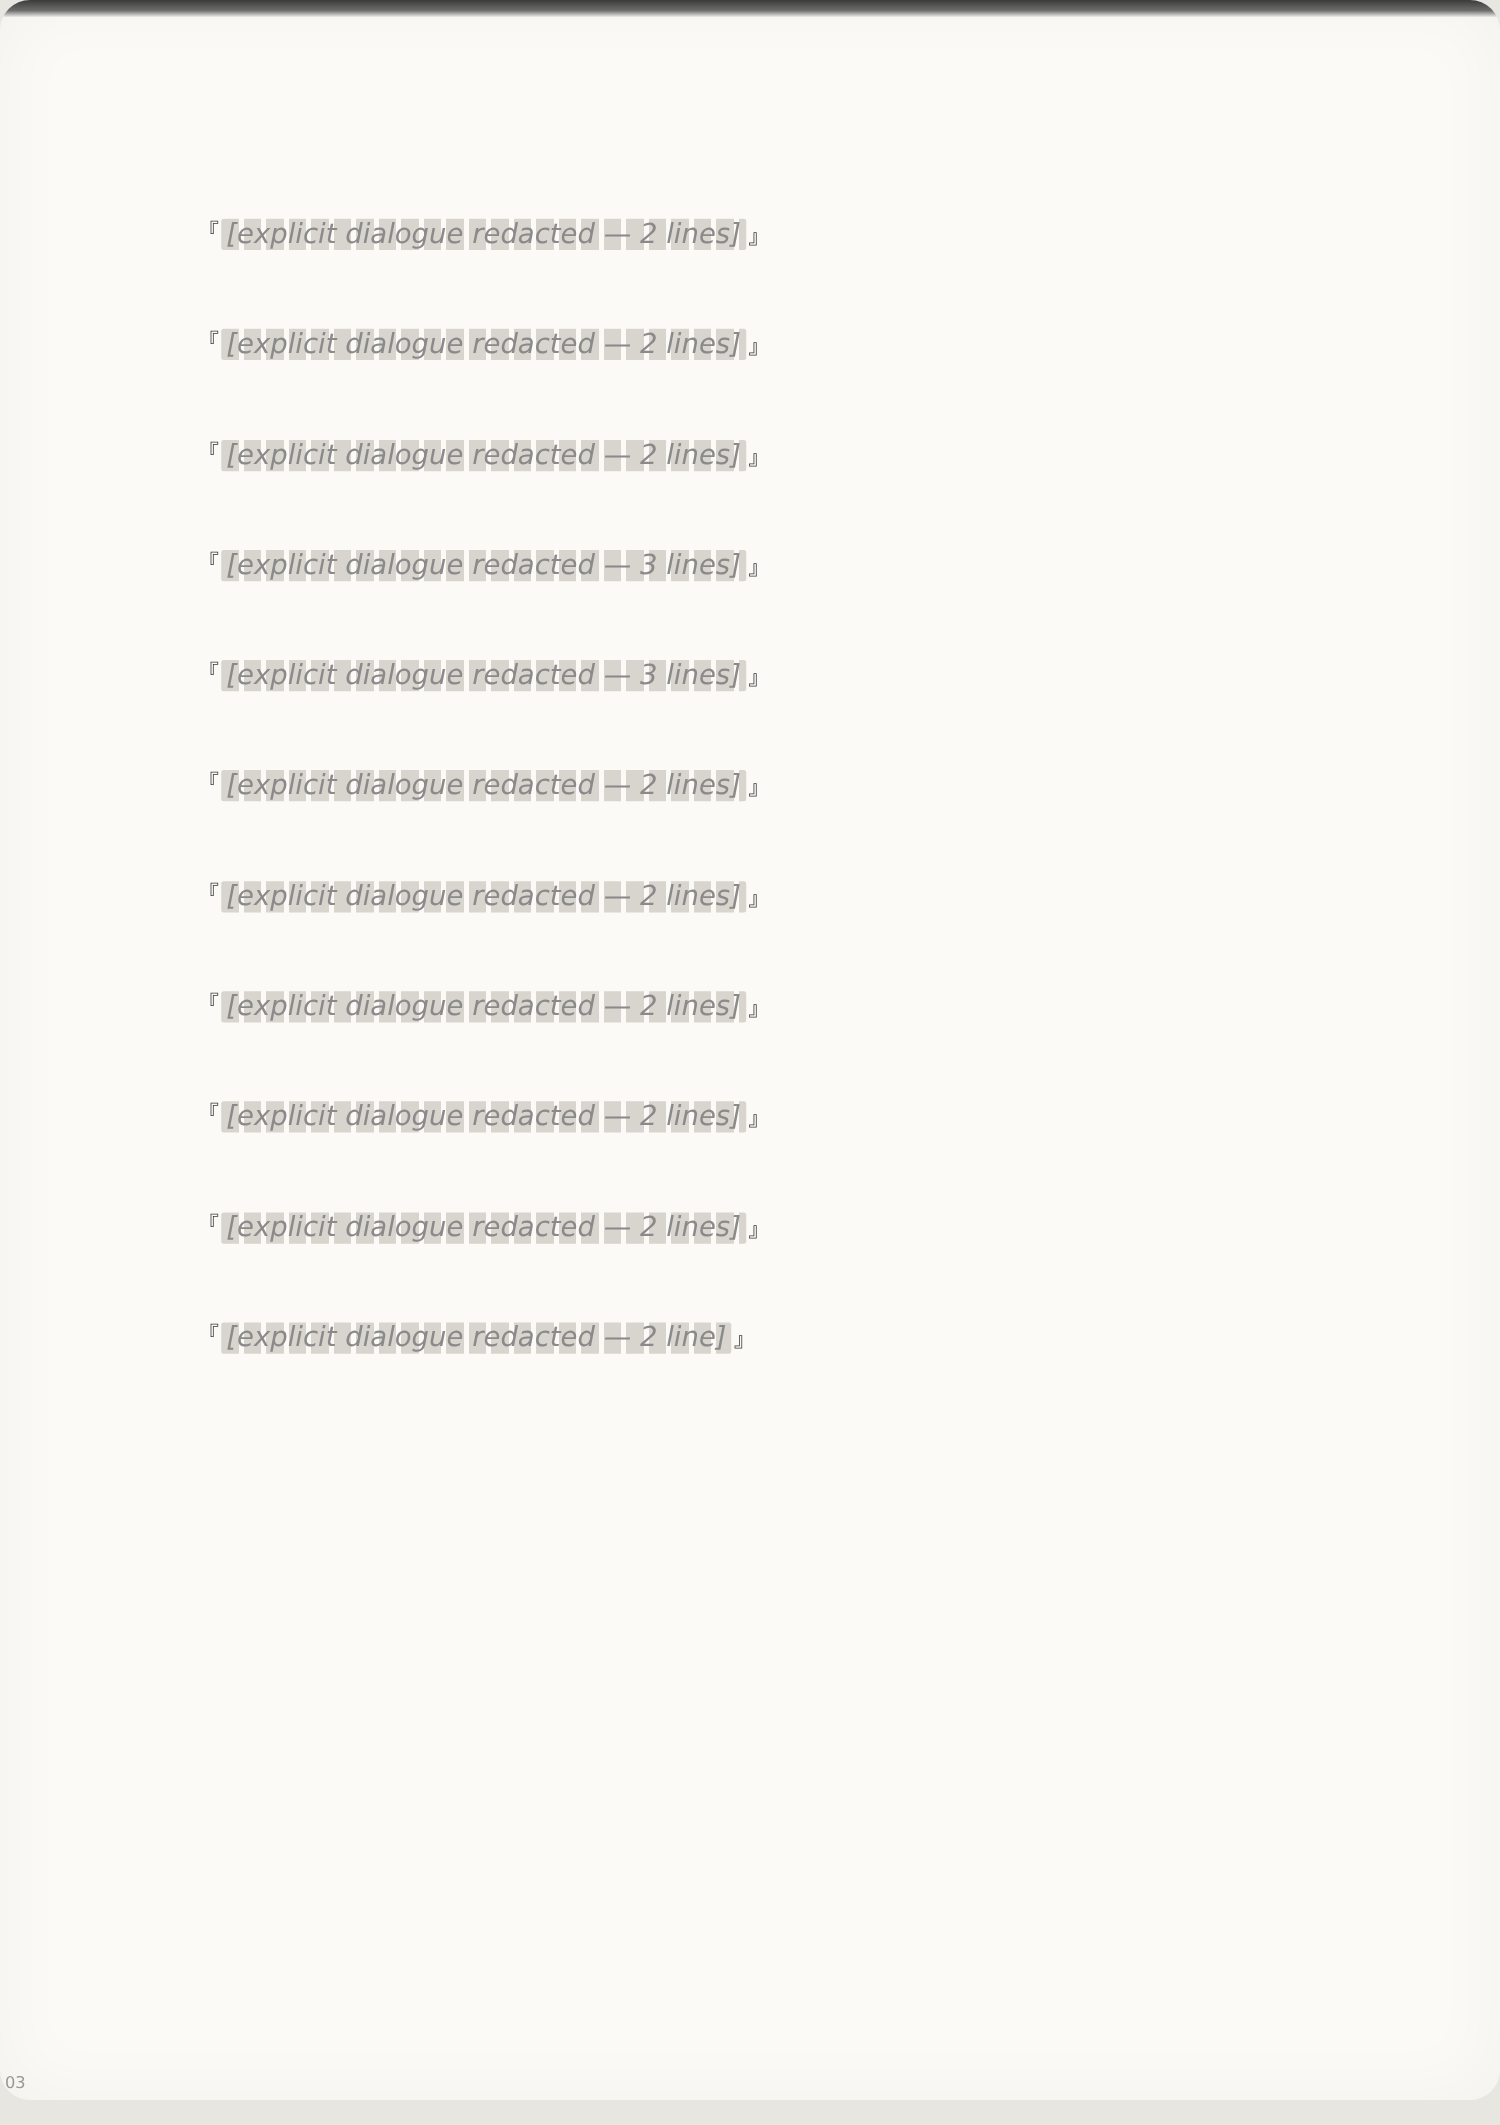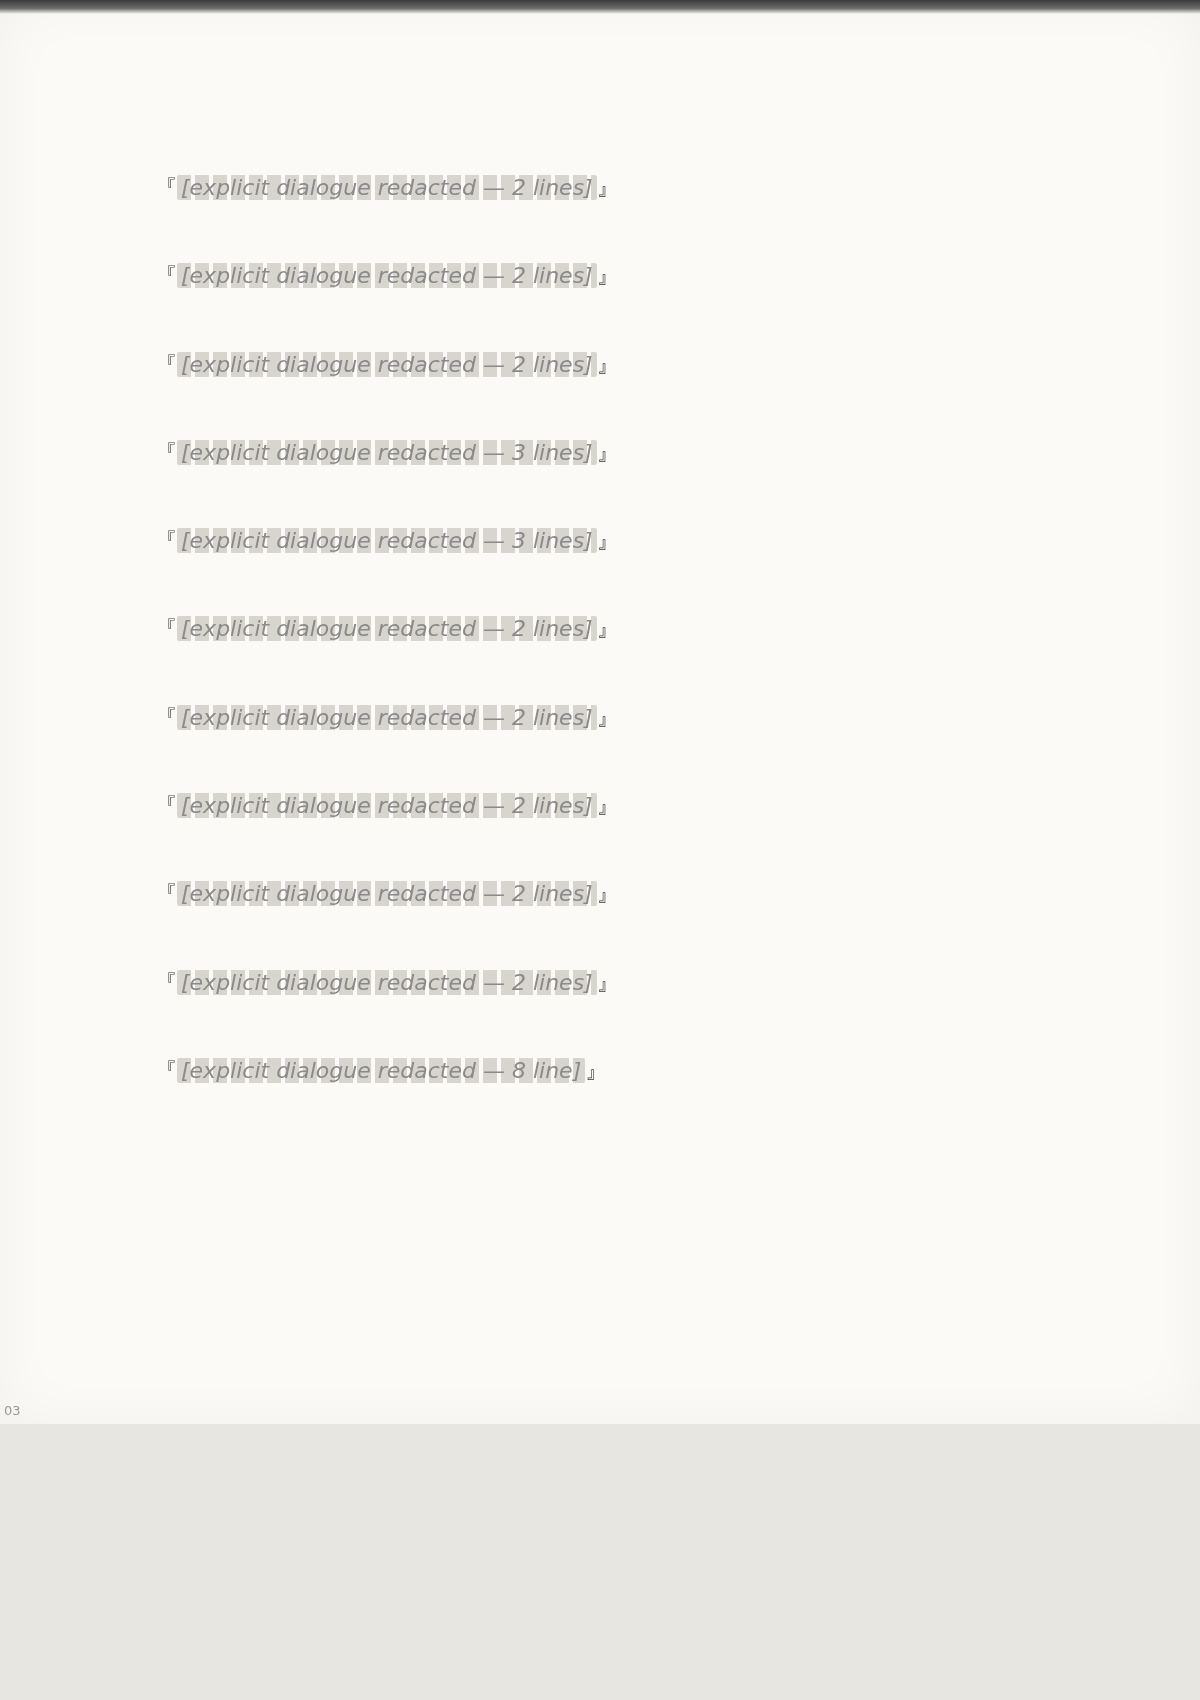--- a/index.html
+++ b/index.html
@@ -4,24 +4,25 @@
 <style>
   html, body {
     margin: 0;
     padding: 0;
     background: #e8e6e1;
     font-family: "DejaVu Sans", "Liberation Sans", sans-serif;
   }
   .page {
     position: relative;
     width: 1200px;
-    height: 1424px;
+    height: 1680px;
     background: #fbfaf7;
     box-shadow: inset 0 0 60px rgba(0,0,0,0.04);
     overflow: hidden;
+    border-radius: 24px;
   }
   .scan-edge {
     position: absolute;
     top: 0; left: 0; right: 0;
     height: 14px;
     background: linear-gradient(180deg, #1a1a1a 0%, #555 60%, rgba(0,0,0,0) 100%);
     opacity: 0.85;
   }
   .text-block {
     position: absolute;
@@ -65,17 +66,17 @@
       <div class="para"><span>『</span><span class="redacted">[explicit dialogue redacted — 2 lines]</span><span>』</span></div>
       <div class="para"><span>『</span><span class="redacted">[explicit dialogue redacted — 2 lines]</span><span>』</span></div>
       <div class="para"><span>『</span><span class="redacted">[explicit dialogue redacted — 2 lines]</span><span>』</span></div>
       <div class="para"><span>『</span><span class="redacted">[explicit dialogue redacted — 3 lines]</span><span>』</span></div>
       <div class="para"><span>『</span><span class="redacted">[explicit dialogue redacted — 3 lines]</span><span>』</span></div>
       <div class="para"><span>『</span><span class="redacted">[explicit dialogue redacted — 2 lines]</span><span>』</span></div>
       <div class="para"><span>『</span><span class="redacted">[explicit dialogue redacted — 2 lines]</span><span>』</span></div>
       <div class="para"><span>『</span><span class="redacted">[explicit dialogue redacted — 2 lines]</span><span>』</span></div>
       <div class="para"><span>『</span><span class="redacted">[explicit dialogue redacted — 2 lines]</span><span>』</span></div>
       <div class="para"><span>『</span><span class="redacted">[explicit dialogue redacted — 2 lines]</span><span>』</span></div>
-      <div class="para"><span>『</span><span class="redacted">[explicit dialogue redacted — 8 line]</span><span>』</span></div>
+      <div class="para"><span>『</span><span class="redacted">[explicit dialogue redacted — 2 line]</span><span>』</span></div>
     </div>
 
   <div class="page-number">03</div>
 </div>
 
 </body></html>

